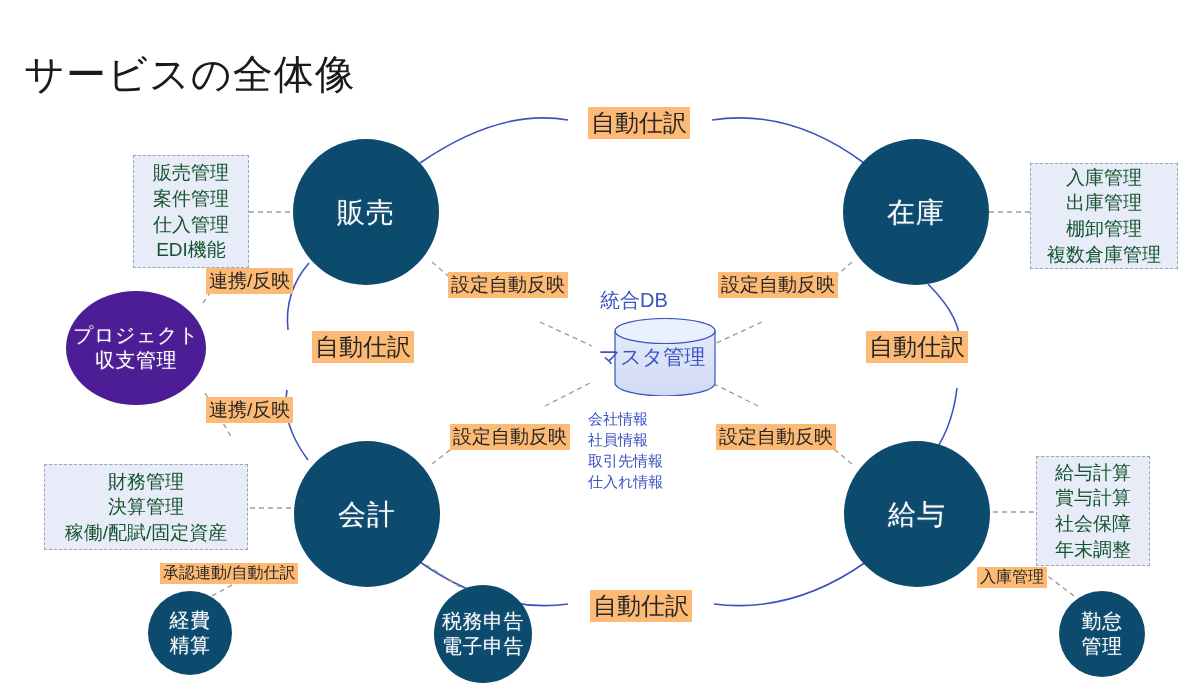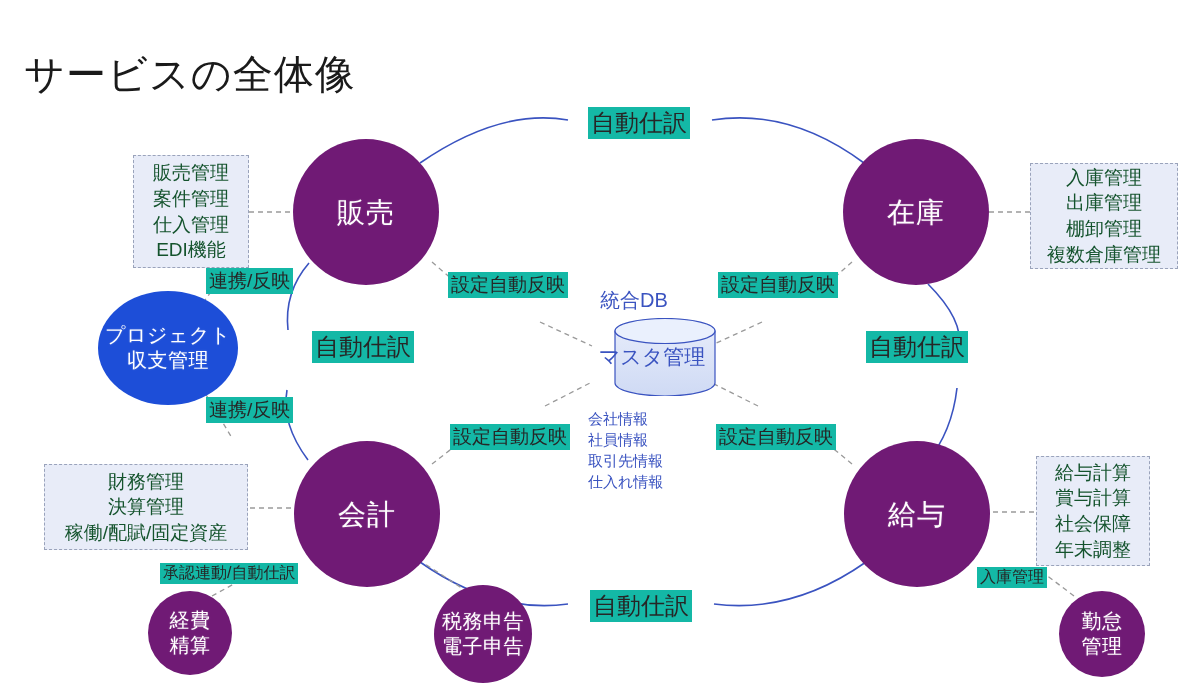--- a/index.html
+++ b/index.html
@@ -14,50 +14,50 @@
 
   .page-title{
     position:absolute;left:24px;top:10px;
     font-size:40px;line-height:1.2;letter-spacing:1px;
     color:#1a1a1a;font-weight:400;white-space:nowrap;margin-top:40px;
   }
 
   
   .node-circle{
     position:absolute;border-radius:50%;
-    background:#701a75;
+    background:#0c4a6e;
     display:flex;align-items:center;justify-content:center;
     text-align:center;color:#ffffff;
     font-size:28px;line-height:1.25;font-weight:400;
     letter-spacing:1px;
     text-shadow:0 0 2px rgba(255,255,255,.25);
   }
   .node-circle.small{
     font-size:20px;letter-spacing:.5px;line-height:1.25;
   }
-  .node-circle.green{background:#1d4ed8;margin-left:32px;}
+  .node-circle.green{background:#4c1d95;}
   .node-circle.green .c-label{font-size:20px;letter-spacing:.5px;}
   .c-label{display:block;white-space:pre-line;}
 
   
   .feature-box{
     position:absolute;
     background:#E8ECF8;
     border:1px dashed #9aa3bb;
     display:flex;align-items:center;justify-content:center;
     text-align:center;color:#14532d;
     font-size:19px;line-height:1.35;
     padding:4px 6px;box-sizing:border-box;
   }
   .feature-box .f-label{display:block;white-space:pre-line;}
 
   
   .edge-label{
     position:absolute;white-space:nowrap;color:#262626;
-    background:#14b8a6;padding:0 3px;
+    background:#fdba74;padding:0 3px;
   }
   .edge-label.big{font-size:24px;}
   .edge-label.mid{font-size:19px;}
   .edge-label.small{font-size:16px;}
 
   
   .db-title{
     position:absolute;white-space:nowrap;
     font-size:20px;color:#3A53C0;
   }

